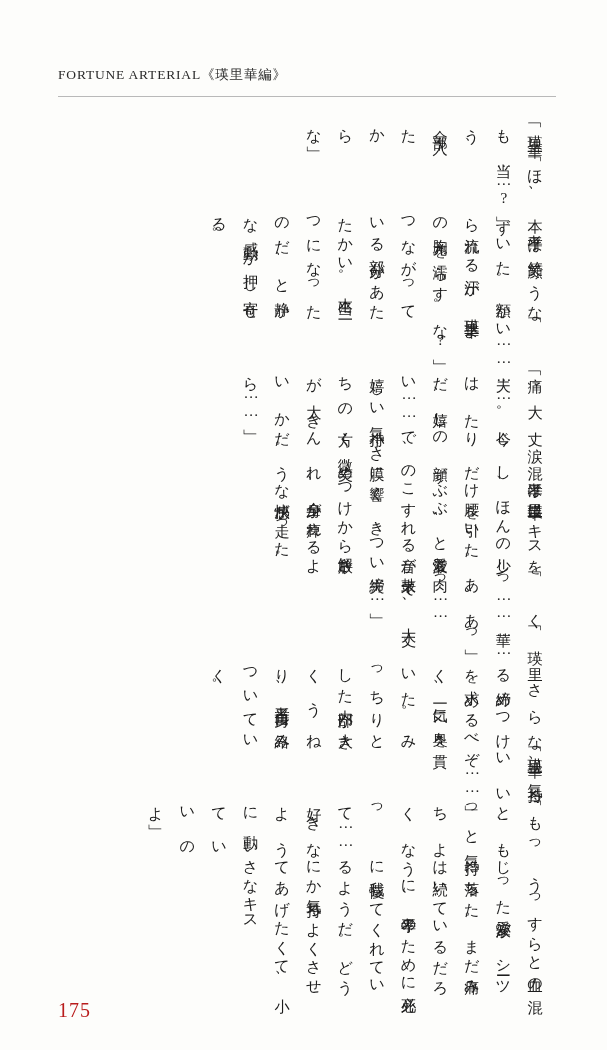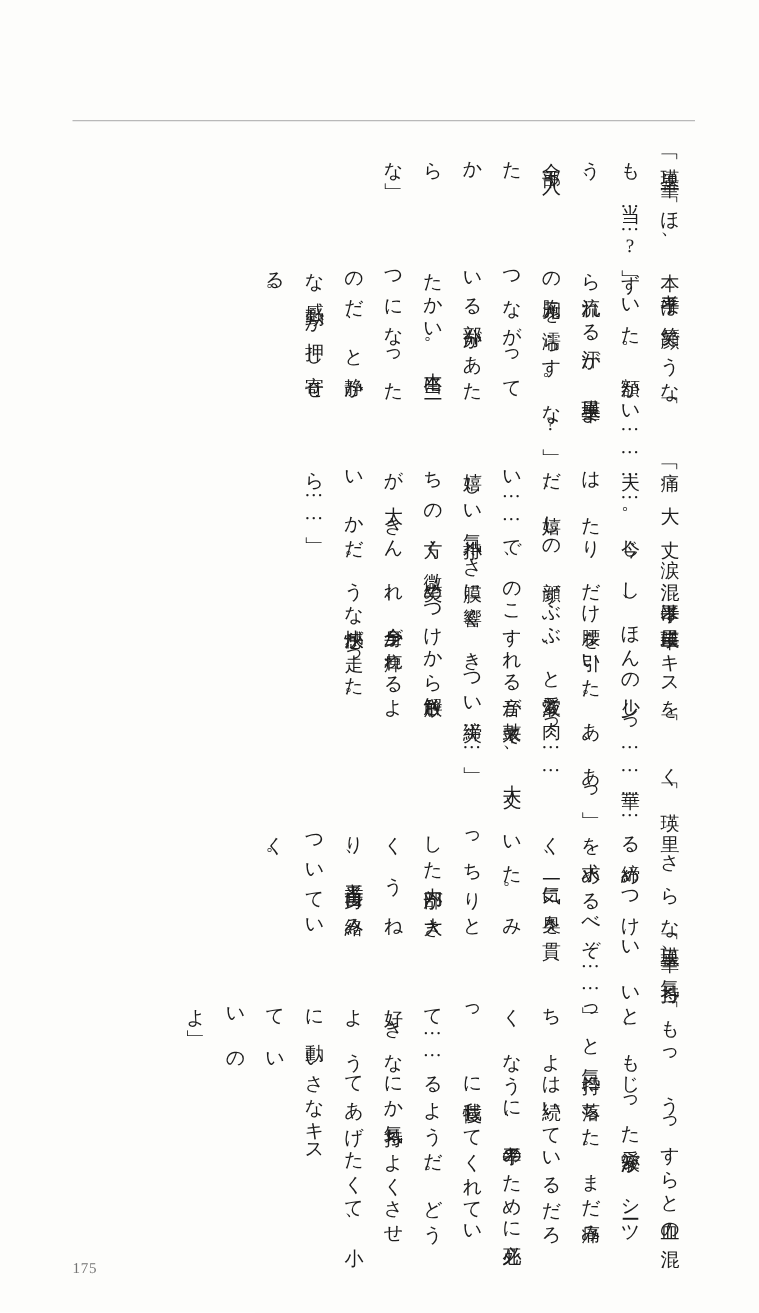--- a/index.html
+++ b/index.html
@@ -66,30 +66,31 @@
     margin: 0;
     padding: 0;
   }
   .para.indent {
     text-indent: 1em;
   }
   .folio {
     position: absolute;
     left: 58px;
     bottom: 28px;
-    font-size: 12px;
+    font-size: 20px;
     letter-spacing: 0.05em;
-    color: #737373;
+    color: #b91c1c;
   }
 </style>
 </head>
 <body>
 
 <div class="page">
 
+  <div class="running-head">FORTUNE ARTERIAL《瑛里華編》</div>
 
   <div class="rule"></div>
 
   <div class="body-text">
     <p class="para">「瑛里華、もう、全部入ったからな」</p>
     <p class="para">「ほ、本当……?」</p>
     <p class="para indent">孝平は笑顔でうなずいた。額から流れる汗が、瑛里華の胸元を濡らす。つながっている部分があたたかい。本当に一つになったのだ、と静かな感動が押し寄せる。</p>
     <p class="para">「痛い……よな?」</p>
     <p class="para">「大丈夫……。今はただ、嬉しい……嬉しい気持ちの方が大きいから……」</p>
     <p class="para indent">涙混じりの顔で、小さく微笑んだ。</p>

